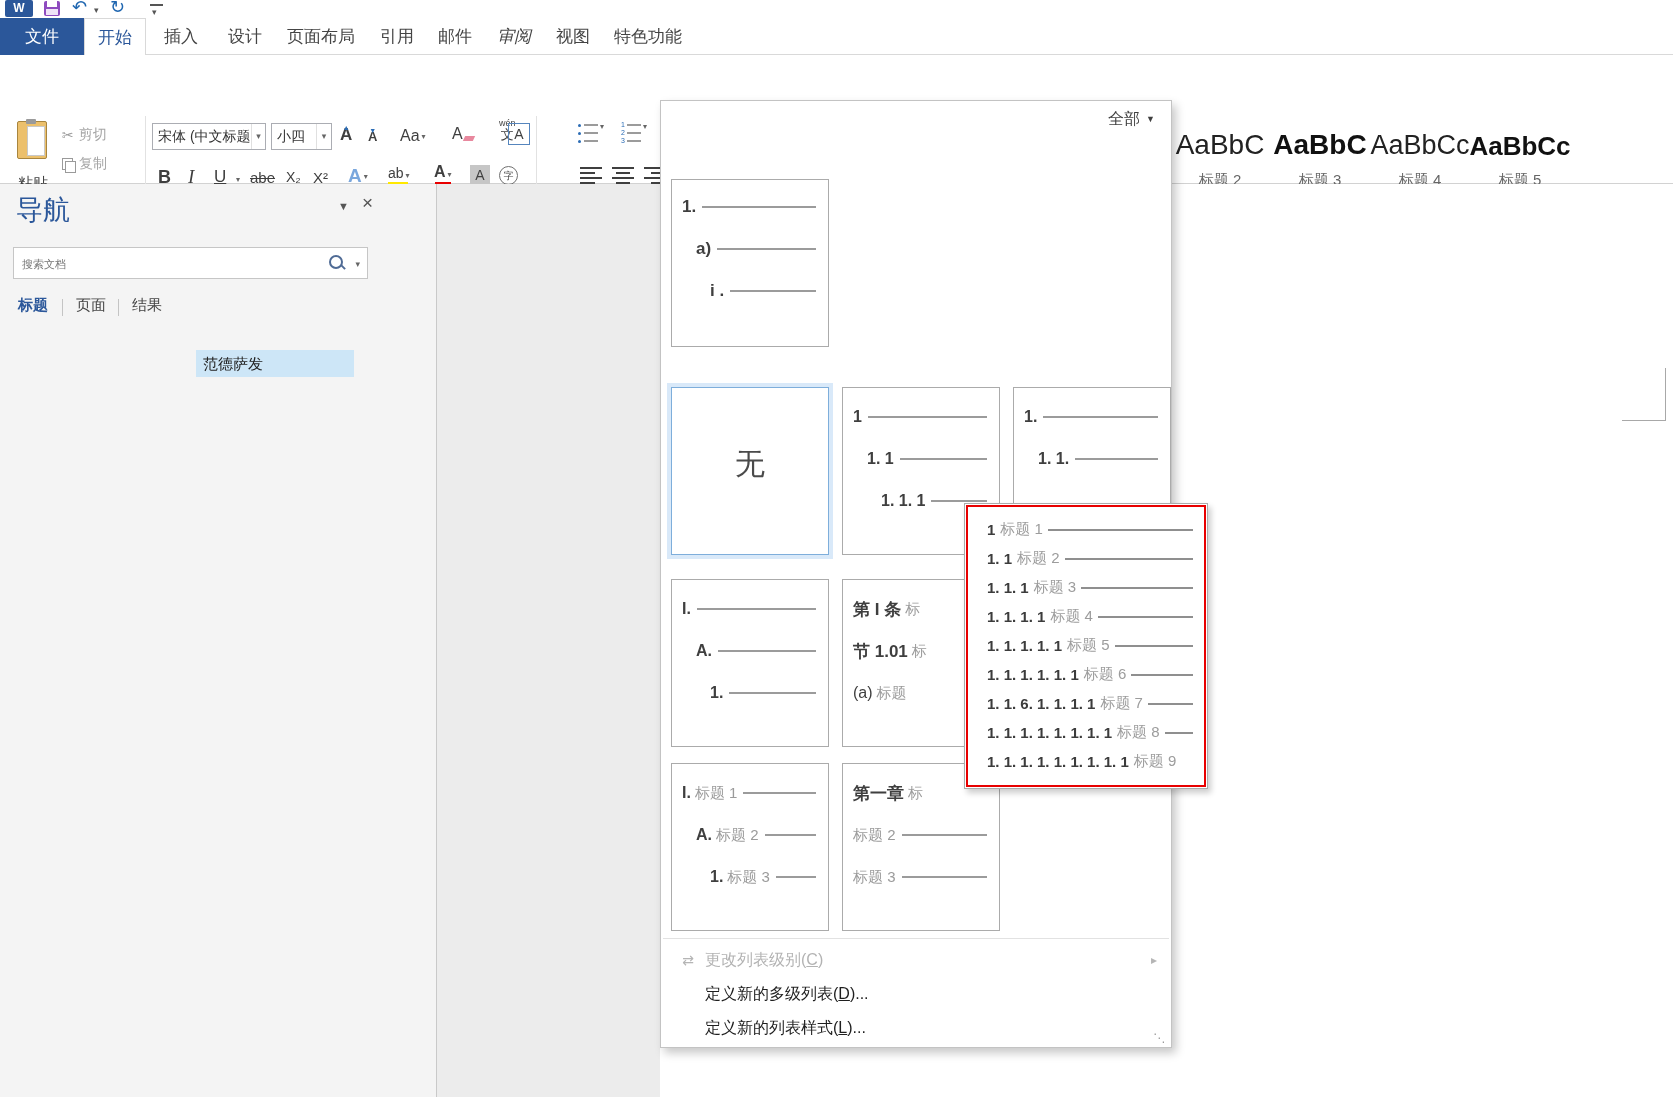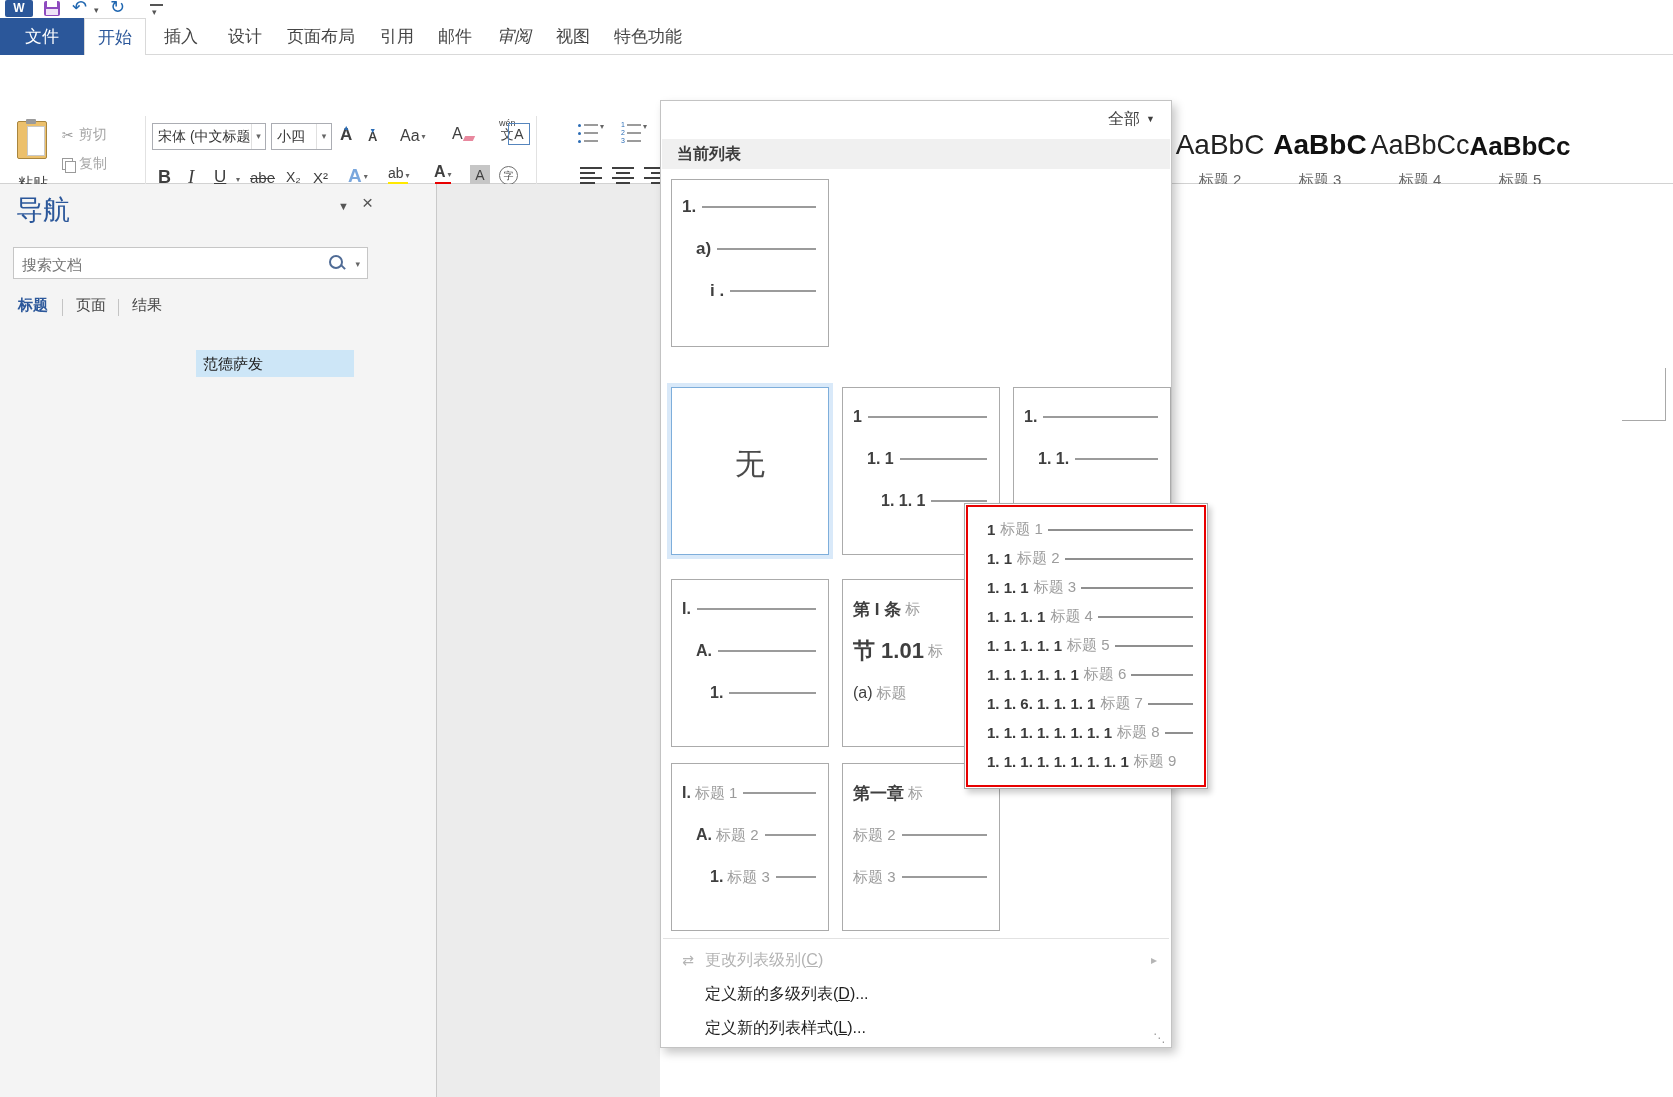--- a/index.html
+++ b/index.html
@@ -71,21 +71,21 @@
   .style-card{position:absolute;top:58px;height:78px;display:flex;flex-direction:column;align-items:center;justify-content:flex-end;}
   .style-prev{line-height:1;white-space:nowrap;}
   .style-lbl{height:24px;line-height:26px;font-size:15px;color:#666;margin-top:8px;}
   
   #navpane{position:absolute;left:0;top:184px;width:437px;height:913px;background:#f4f4f4;border-right:1px solid #c9c9c9;box-sizing:border-box;}
   .nav-title{position:absolute;left:16px;top:8px;font-size:27px;color:#2b579a;}
   .nav-collapse{position:absolute;left:338px;top:16px;font-size:11px;color:#555;}
   .nav-close{position:absolute;left:362px;top:8px;font-size:19px;color:#555;}
   .searchbox{position:absolute;left:13px;top:63px;width:355px;height:32px;background:#fff;border:1px solid #c6c6c6;box-sizing:border-box;}
   .searchbox input{position:absolute;left:0;top:0;width:300px;height:30px;border:none;outline:none;background:transparent;
-                   font-size:15px;color:#a16207;padding-left:8px;font-family:inherit;}
+                   font-size:11px;color:#a16207;padding-left:8px;font-family:inherit;}
   .searchbox input::placeholder{color:#767676;}
   .mag{position:absolute;right:24px;top:7px;width:10px;height:10px;border:2px solid #4f6b95;border-radius:50%;}
   .mag:after{content:"";position:absolute;left:9px;top:9px;width:6px;height:2px;background:#4f6b95;transform:rotate(45deg);}
   .searchbox .sarr{position:absolute;right:7px;top:11px;font-size:9px;color:#666;}
   .nav-tabs{position:absolute;left:0;top:112px;width:100%;height:26px;}
   .ntab{position:absolute;top:0;font-size:15px;color:#444;}
   .ntab.active{color:#2b579a;font-weight:bold;}
   .ntab-sep{position:absolute;top:3px;width:1px;height:17px;background:#c4c4c4;}
   .nav-item{position:absolute;left:196px;top:166px;width:158px;height:27px;background:#cde6f7;
             font-size:15px;color:#222;line-height:27px;padding-left:7px;box-sizing:border-box;}
@@ -426,21 +426,20 @@
     </div>
     <div class="nav-item">范德萨发</div>
   </div>
 
   <div id="listdd">
     <div class="dd-filter">
       <span>全部</span>
       <span class="fa">▼</span>
     </div>
 
-    <div class="dd-band" style="top:38px;">当前列表</div>
 
     <div class="thumb ind" style="left:10px;top:78px;padding-top:14px;">
       <div class="tline">
         <span class="num" style="font-size:17px;">1.</span>
           <span class="dash"></span>
       </div>
       <div class="tline">
         <span class="num" style="font-size:17px;">a)</span>
           <span class="dash"></span>
       </div>
@@ -492,21 +491,21 @@
           <span class="num">1.</span>
           <span class="dash"></span>
         </div>
     </div>
     <div class="thumb" style="left:181px;top:478px;">
       <div class="tline">
           <span class="num" style="font-size:17px;">第 I 条</span>
           <span class="lbl">标</span>
         </div>
       <div class="tline">
-          <span class="num" style="font-size:22px;">节 1.01</span>
+          <span class="num" style="font-size:17px;">节 1.01</span>
           <span class="lbl">标</span>
         </div>
       <div class="tline">
           <span class="num" style="font-weight:normal;">(a)</span>
           <span class="lbl">标题</span>
         </div>
     </div>
     <div class="thumb" style="left:352px;top:478px;"></div>
 
     <div class="thumb ind" style="left:10px;top:662px;">

